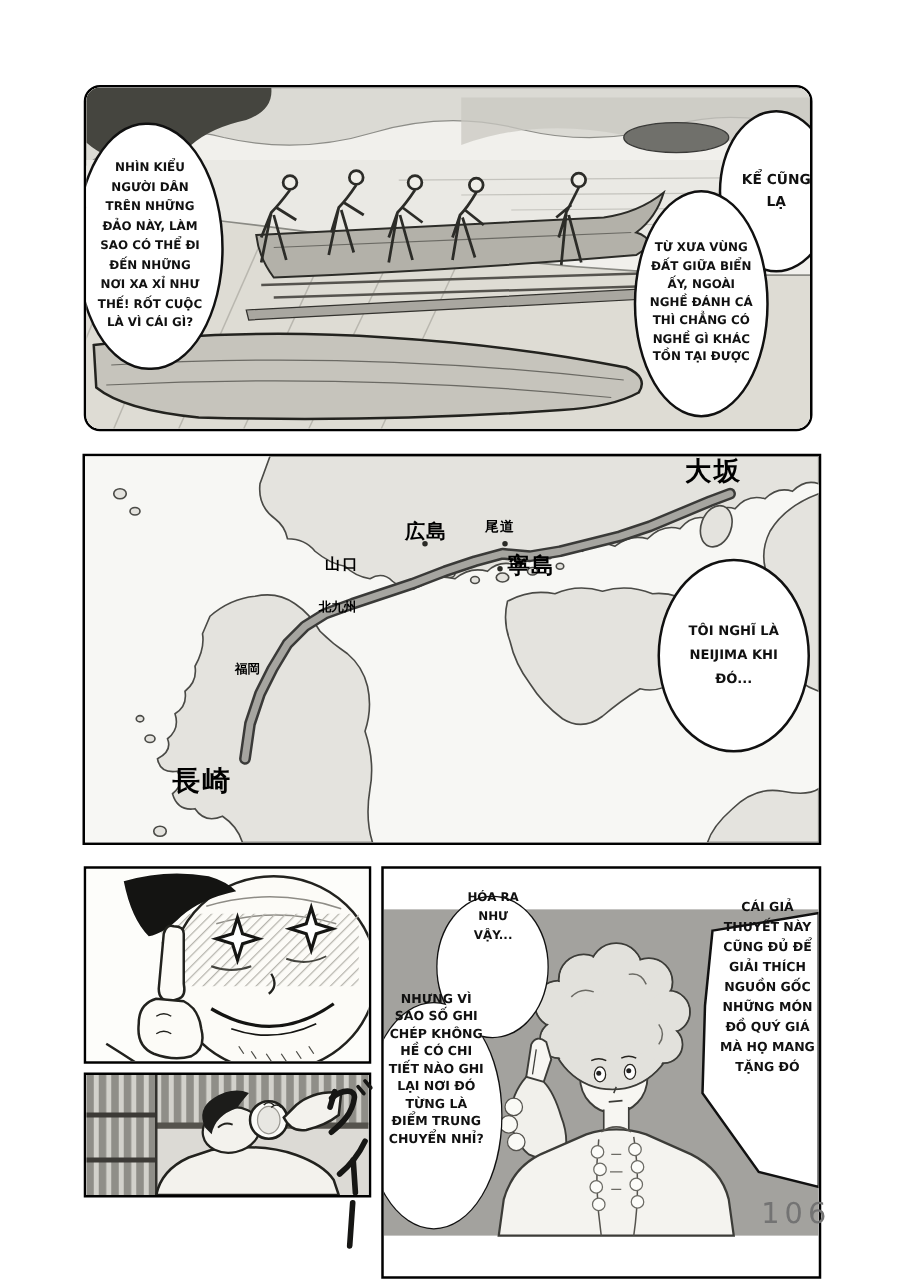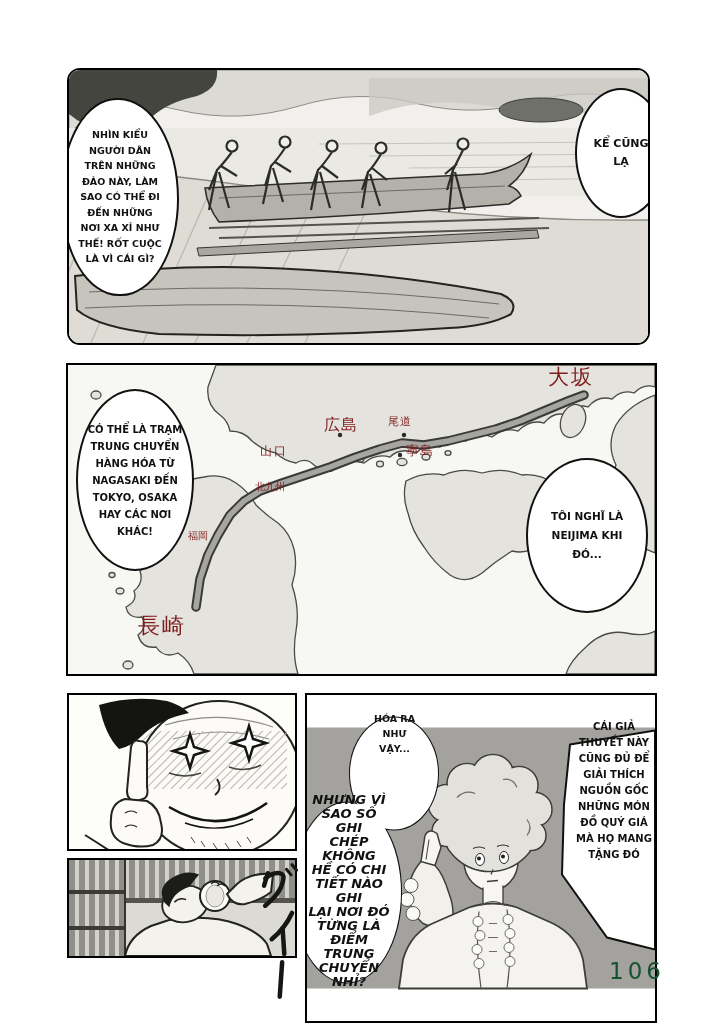--- a/index.html
+++ b/index.html
@@ -4,24 +4,24 @@
 <style>
   html,body{margin:0;padding:0;}
   body{width:720px;height:1024px;position:relative;background:#fff;
        font-family:"DejaVu Sans","Liberation Sans",sans-serif;overflow:hidden;}
   .panel{position:absolute;border:2px solid #000;background:#fff;overflow:hidden;box-sizing:border-box;}
   .art{position:absolute;left:0;top:0;width:100%;height:100%;}
   .bubble{position:absolute;background:#fff;border:2px solid #111;box-sizing:border-box;
           display:flex;align-items:center;justify-content:center;text-align:center;
           white-space:pre-line;font-weight:bold;color:#111;z-index:3;}
   .btext{position:absolute;text-align:center;white-space:pre-line;font-weight:bold;color:#111;z-index:4;}
-  .map-label{position:absolute;font-weight:normal;color:#7f1d1d;z-index:4;line-height:1;}
+  .map-label{position:absolute;font-weight:bold;color:#000000;z-index:4;line-height:1;}
   .sr{position:absolute;width:1px;height:1px;overflow:hidden;clip:rect(0 0 0 0);}
   #page-number{position:absolute;left:594px;top:958px;width:86px;text-align:center;
-               font-size:23px;letter-spacing:4px;color:#14532d;z-index:5;}
+               font-size:23px;letter-spacing:4px;color:#737373;z-index:5;}
   #sfx-gulp{position:absolute;left:258px;top:862px;width:50px;height:140px;z-index:6;}
 </style>
 </head>
 <body>
 
 <div class="panel" id="panel-beach" style="left:67px;top:68px;width:583px;height:277px;border-radius:13px;">
   <svg class="art" viewBox="0 0 579 273">
     <rect width="579" height="273" fill="#f1f0ec"></rect>
     <path d="M0,62 Q50,24 110,40 Q170,54 230,36 Q290,18 350,34 Q410,48 470,30 Q520,16 579,34 L579,0 L0,0 Z" fill="#dbdad4" stroke="#8d8d88" stroke-width="1"></path>
     <path d="M300,46 Q360,24 430,38 Q500,50 579,36 L579,8 L300,8 Z" fill="#c9c8c2" opacity="0.75"></path>
@@ -83,20 +83,27 @@
 NGƯỜI DÂN
 TRÊN NHỮNG
 ĐẢO NÀY, LÀM
 SAO CÓ THỂ ĐI
 ĐẾN NHỮNG
 NƠI XA XỈ NHƯ
 THẾ! RỐT CUỘC
 LÀ VÌ CÁI GÌ?</div>
   <div class="bubble" style="left:506px;top:18px;width:92px;height:130px;border-radius:50%;font-size:11px;line-height:18px;">KỂ CŨNG
 LẠ</div>
+  <div class="bubble" style="left:438px;top:82px;width:108px;height:182px;border-radius:50%;font-size:9.5px;line-height:14.5px;">TỪ XƯA VÙNG
+ĐẤT GIỮA BIỂN
+ẤY, NGOÀI
+NGHỀ ĐÁNH CÁ
+THÌ CHẲNG CÓ
+NGHỀ GÌ KHÁC
+TỒN TẠI ĐƯỢC</div>
 </div>
 
 <div class="panel" id="panel-map" style="left:66px;top:363px;width:591px;height:313px;">
   <svg class="art" viewBox="0 0 587 309">
     <rect width="587" height="309" fill="#f7f7f4"></rect>
     <g fill="#e4e3de" stroke="#4a4a46" stroke-width="1.3">
       <path d="M148,0 L140,22 Q138,40 152,50 Q160,56 162,66 Q176,66 184,76 Q196,86 208,88 Q216,96 228,98 Q238,92 246,100 Q258,110 272,102 Q282,94 296,98 Q308,88 322,92 Q332,82 348,88 Q358,78 372,82 Q384,72 398,76 Q410,66 424,72 Q436,62 450,66 Q462,54 476,58 Q486,46 498,50 Q508,38 520,42 Q530,30 544,34 Q554,24 566,28 Q576,18 587,22 L587,0 Z"></path>
       <path d="M587,30 Q560,40 548,60 Q538,80 548,100 Q540,120 552,136 Q546,156 560,168 Q570,182 587,188 Z"></path>
       <path d="M100,128 Q116,114 136,112 Q154,108 168,118 Q180,126 188,140 Q198,150 210,158 Q222,168 226,184 Q230,202 224,220 Q232,244 228,266 Q224,290 230,309 L126,309 Q122,296 110,288 Q96,294 88,282 Q74,284 70,270 Q80,262 74,252 Q60,254 58,242 Q70,236 66,226 Q76,218 72,206 Q82,200 80,188 Q90,180 88,168 Q96,154 94,142 Z"></path>
       <path d="M338,116 Q356,106 376,110 Q394,102 414,108 Q434,102 454,110 Q472,108 488,120 Q500,134 496,152 Q488,168 474,178 Q460,190 444,186 Q428,196 414,208 Q398,220 382,210 Q366,198 356,182 Q344,166 340,148 Q334,132 338,116 Z"></path>
@@ -120,33 +127,26 @@
     <polyline points="128,242 132,214 140,190 150,170 162,150 176,136 192,126 214,118 238,110 262,102 288,92 312,84 334,78 356,80 380,76 404,70 428,64 452,56 476,46 500,36 516,30" fill="none" stroke="#a6a5a0" stroke-width="5.5" stroke-linecap="round" stroke-linejoin="round"></polyline>
     <g fill="#2a2a26">
       <circle cx="272" cy="70" r="2.2"></circle>
         <circle cx="336" cy="70" r="2.2"></circle>
         <circle cx="332" cy="90" r="2.2"></circle>
     </g>
   </svg>
   <div class="map-label" style="left:480px;top:2px;font-size:21px;letter-spacing:2px;">大坂</div>
   <div class="map-label" style="left:256px;top:52px;font-size:16px;letter-spacing:1px;">広島</div>
   <div class="map-label" style="left:320px;top:51px;font-size:11px;letter-spacing:1px;text-align:center;">尾道</div>
-  <div class="map-label" style="left:338px;top:79px;font-size:13px;letter-spacing:1px;">寧島</div>
+  <div class="map-label" style="left:338px;top:79px;font-size:18px;letter-spacing:1px;">寧島</div>
   <div class="map-label" style="left:192px;top:80px;font-size:12px;letter-spacing:2px;">山口</div>
   <div class="map-label" style="left:144px;top:117px;font-size:10px;margin-left:43px;">北九州</div>
   <div class="map-label" style="left:120px;top:166px;font-size:10px;">福岡</div>
   <div class="map-label" style="left:70px;top:220px;font-size:22px;letter-spacing:2px;margin-top:30px;">長崎</div>
-  <div class="bubble" style="left:8px;top:24px;width:118px;height:182px;border-radius:50%;font-size:10px;line-height:17px;">CÓ THỂ LÀ TRẠM
-TRUNG CHUYỂN
-HÀNG HÓA TỪ
-NAGASAKI ĐẾN
-TOKYO, OSAKA
-HAY CÁC NƠI
-KHÁC!</div>
-  <div class="bubble" style="left:458px;top:93px;width:122px;height:155px;border-radius:50%;font-size:10.5px;line-height:19px;">TÔI NGHĨ LÀ
+  <div class="bubble" style="left:458px;top:82px;width:122px;height:155px;border-radius:50%;font-size:10.5px;line-height:19px;">TÔI NGHĨ LÀ
 NEIJIMA KHI
 ĐÓ...</div>
 </div>
 
 <div class="panel" id="panel-sparkle" style="left:67px;top:693px;width:230px;height:158px;">
   <svg class="art" viewBox="0 0 226 154">
     <defs>
       <pattern id="hatch3" width="6" height="6" patternTransform="rotate(45)" patternUnits="userSpaceOnUse">
         <line x1="0" y1="0" x2="0" y2="6" stroke="#b7b5ae" stroke-width="2"></line>
       </pattern>
@@ -302,21 +302,21 @@
       <ellipse cx="87" cy="46" rx="44" ry="56" fill="#fff" stroke="#111" stroke-width="2"></ellipse>
       <ellipse cx="40" cy="165" rx="54" ry="90" fill="#fff" stroke="#111" stroke-width="2"></ellipse>
       <ellipse cx="87" cy="46" rx="44" ry="56" fill="#fff"></ellipse>
       <ellipse cx="40" cy="165" rx="54" ry="90" fill="#fff"></ellipse>
     </g>
     <polygon points="263,17 348,3 348,222 300,210 255,147 257,77" fill="#fff" stroke="#111" stroke-width="2"></polygon>
   </svg>
   <div class="btext" style="left:40px;top:16px;width:95px;font-size:9.5px;line-height:15px;">HÓA RA
 NHƯ
 VẬY...</div>
-  <div class="btext" style="left:0px;top:98px;width:84px;font-size:13px;line-height:14px;font-style:italic;">NHƯNG VÌ
+  <div class="btext" style="left:0px;top:98px;width:84px;font-size:10px;line-height:14px;">NHƯNG VÌ
 SAO SỐ GHI
 CHÉP KHÔNG
 HỀ CÓ CHI
 TIẾT NÀO GHI
 LẠI NƠI ĐÓ
 TỪNG LÀ
 ĐIỂM TRUNG
 CHUYỂN NHỈ?</div>
   <div class="btext" style="left:264px;top:24px;width:86px;font-size:10px;line-height:16px;">CÁI GIẢ
 THUYẾT NÀY

